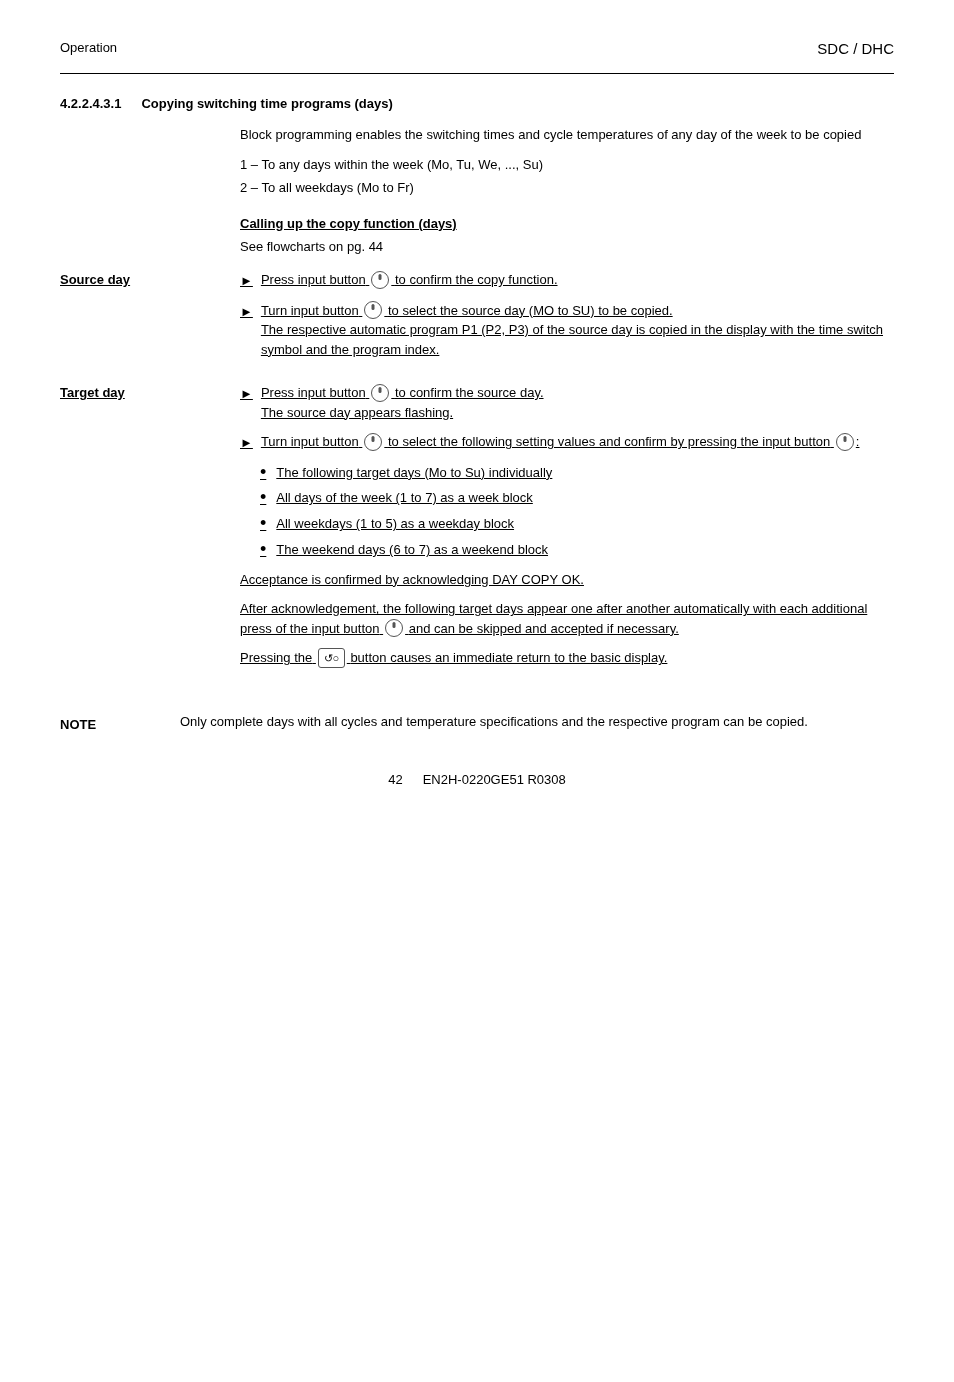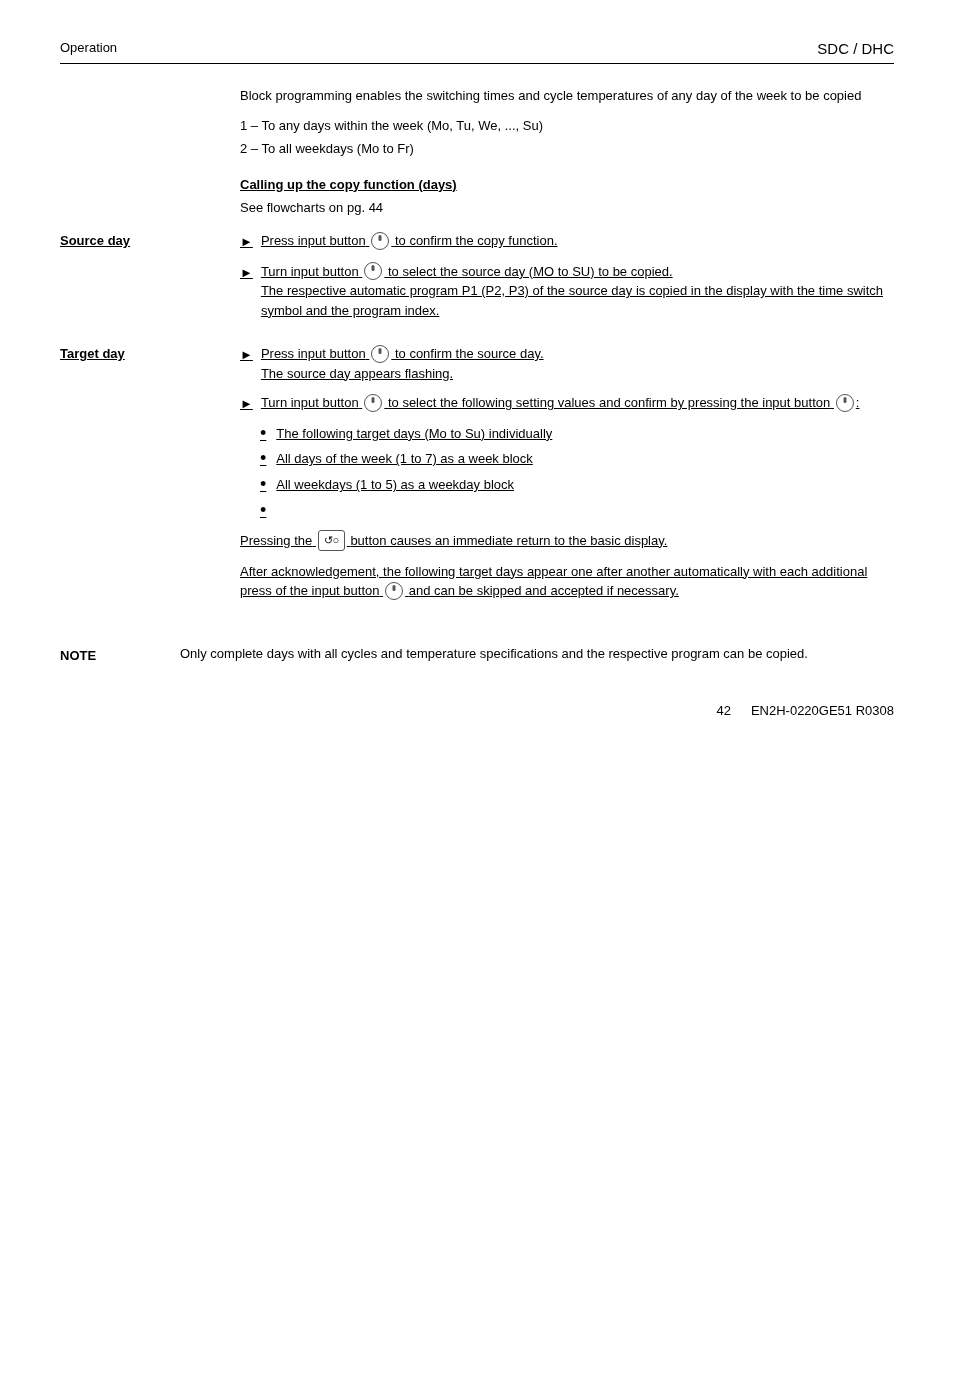--- a/index.html
+++ b/index.html
@@ -17,21 +17,21 @@
       min-height: 1382px;
       padding: 40px 60px 60px 60px;
       position: relative;
     }
     .header {
       display: flex;
       justify-content: space-between;
       align-items: flex-start;
       margin-bottom: 22px;
       border-bottom: 1px solid #000;
-      padding-bottom: 6px;
+      padding-bottom: 16px;
     }
     .header-left {
       font-size: 13px;
       color: #000;
     }
     .header-right {
       font-size: 15px;
       color: #000;
     }
     .content {
@@ -173,21 +173,21 @@
       width: 120px;
       min-width: 120px;
     }
     .note-text {
       font-size: 13px;
       line-height: 1.5;
       flex: 1;
     }
     .footer {
       display: flex;
-      justify-content: flex-end;
+      justify-content: center;
       margin-top: 40px;
       border-top: none;
       font-size: 13px;
       gap: 20px;
     }
     .footer-page {
       font-size: 13px;
     }
     .footer-code {
       font-size: 13px;
@@ -198,20 +198,24 @@
 
 <div class="page">
 
   <div class="header">
     <span class="header-left">Operation</span>
     <span class="header-right">SDC / DHC</span>
   </div>
 
   <div class="content">
 
+    <div class="section-title">
+      <span class="section-number">4.2.2.4.3.1</span>
+      <span class="section-heading">Copying switching time programs (days)</span>
+    </div>
 
     <div class="main-body">
 
       <div class="para">Block programming enables the switching times and cycle temperatures of any day of the week to be copied</div>
 
       <div class="list-item">1 – To any days within the week (Mo, Tu, We, ..., Su)</div>
       <div class="list-item">2 – To all weekdays (Mo to Fr)</div>
 
       <div class="sub-heading" style="margin-top:18px;">Calling up the copy function (days)</div>
       <div class="para">See flowcharts on pg. 44</div>
@@ -278,36 +282,38 @@
           <div class="bullet-item">
             <span class="bullet-dot">•</span>
             <span class="bullet-text">All days of the week (1 to 7) as a week block</span>
           </div>
           <div class="bullet-item">
             <span class="bullet-dot">•</span>
             <span class="bullet-text">All weekdays (1 to 5) as a weekday block</span>
           </div>
           <div class="bullet-item">
             <span class="bullet-dot">•</span>
+            <span class="bullet-text">The weekend days (6 to 7) as a weekend block</span>
           </div>
         </div>
 
+        <div class="para">Acceptance is confirmed by acknowledging DAY COPY OK.</div>
+
+        <div class="para">
+          <span>After acknowledgement, the following target days appear one after another automatically with each additional press of the input button</span>
+          <span class="icon-knob"></span>
+          <span>and can be skipped and accepted if necessary.</span>
+        </div>
 
         <div class="para">
           <span>Pressing the</span>
           <span class="icon-return">↺○</span>
           <span>button causes an immediate return to the basic display.</span>
         </div>
 
-        <div class="para">
-          <span>After acknowledgement, the following target days appear one after another automatically with each additional press of the input button</span>
-          <span class="icon-knob"></span>
-          <span>and can be skipped and accepted if necessary.</span>
-        </div>
-
       </div>
     </div>
 
     <div class="note-row">
       <div class="note-label">NOTE</div>
       <div class="note-text">Only complete days with all cycles and temperature specifications and the respective program can be copied.</div>
     </div>
 
   </div>
 

